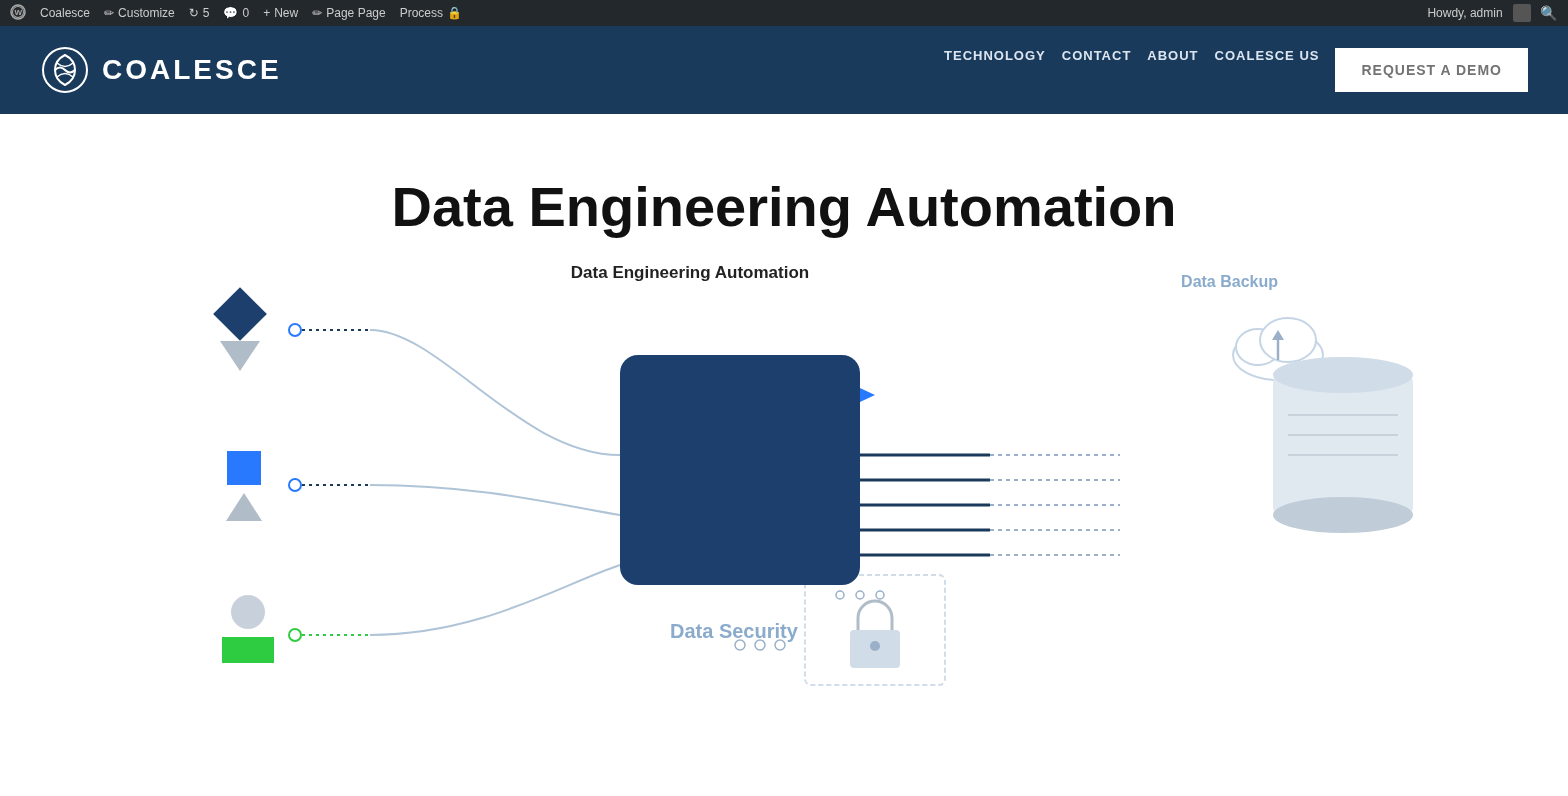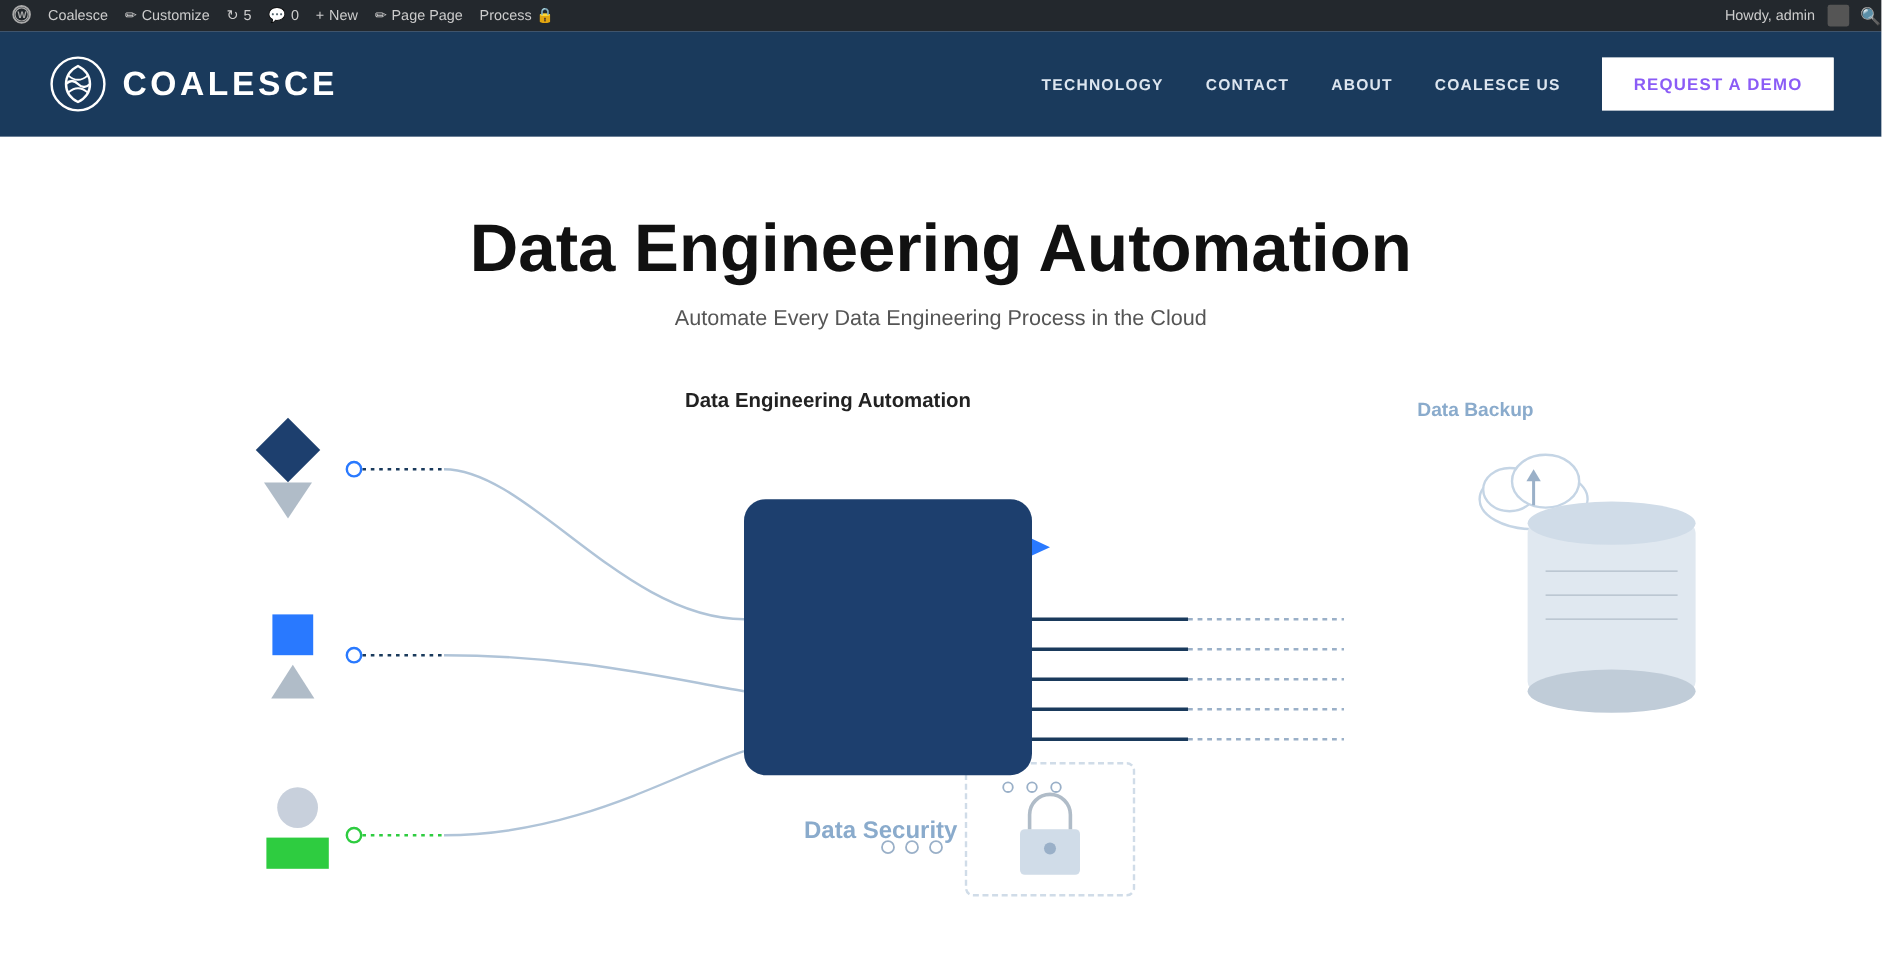--- a/index.html
+++ b/index.html
@@ -18,21 +18,21 @@
     .wp-admin-bar-item {
       color: #ccc;
       font-size: 12px;
       display: flex;
       align-items: center;
       gap: 4px;
       cursor: pointer;
     }
     .wp-admin-bar-right {
       position: absolute;
-      right: 0;
+      right: 10px;
       display: flex;
       align-items: center;
       gap: 10px;
       color: #ccc;
       font-size: 12px;
     }
 
     
     .site-navbar {
       background: #1a3a5c;
@@ -53,34 +53,33 @@
       height: 50px;
     }
     .logo-text {
       font-size: 28px;
       font-weight: 700;
       letter-spacing: 3px;
       color: #fff;
     }
     .site-nav-links {
       display: flex;
-      align-items: center;
-      gap: 35px;
+      gap: 16px;
     }
     .site-nav-link {
       color: #dde6f0;
       font-size: 13px;
       font-weight: 600;
       letter-spacing: 1px;
       text-decoration: none;
       cursor: pointer;
     }
     .request-demo-btn {
       background: #fff;
-      color: #8b5cf6;
+      color: #737373;
       border: 2px solid #fff;
       padding: 12px 24px;
       font-size: 14px;
       font-weight: 700;
       letter-spacing: 1px;
       cursor: pointer;
     }
 
     
     .hero-section {
@@ -192,21 +191,20 @@
     <a class="site-nav-link">TECHNOLOGY</a>
     <a class="site-nav-link">CONTACT</a>
     <a class="site-nav-link">ABOUT</a>
     <a class="site-nav-link">COALESCE US</a>
     <button class="request-demo-btn">REQUEST A DEMO</button>
   </div>
 </nav>
 
 <div class="hero-section">
   <h1 class="hero-title">Data Engineering Automation</h1>
-  <p class="hero-subtitle">Automate Every Data Engineering Process in the Cloud</p>
 
   <div class="diagram-container">
 
     <svg class="diagram-svg" viewBox="0 0 1568 500">
 
       <path d="M 370 75 C 440 75, 520 200, 620 200" stroke="#b0c4d8" stroke-width="2" fill="none"></path>
 
       <line x1="295" y1="75" x2="370" y2="75" stroke="#1a3a5c" stroke-width="2" stroke-dasharray="3,4"></line>
 
       <circle cx="295" cy="75" r="6" fill="white" stroke="#2979ff" stroke-width="2"></circle>

